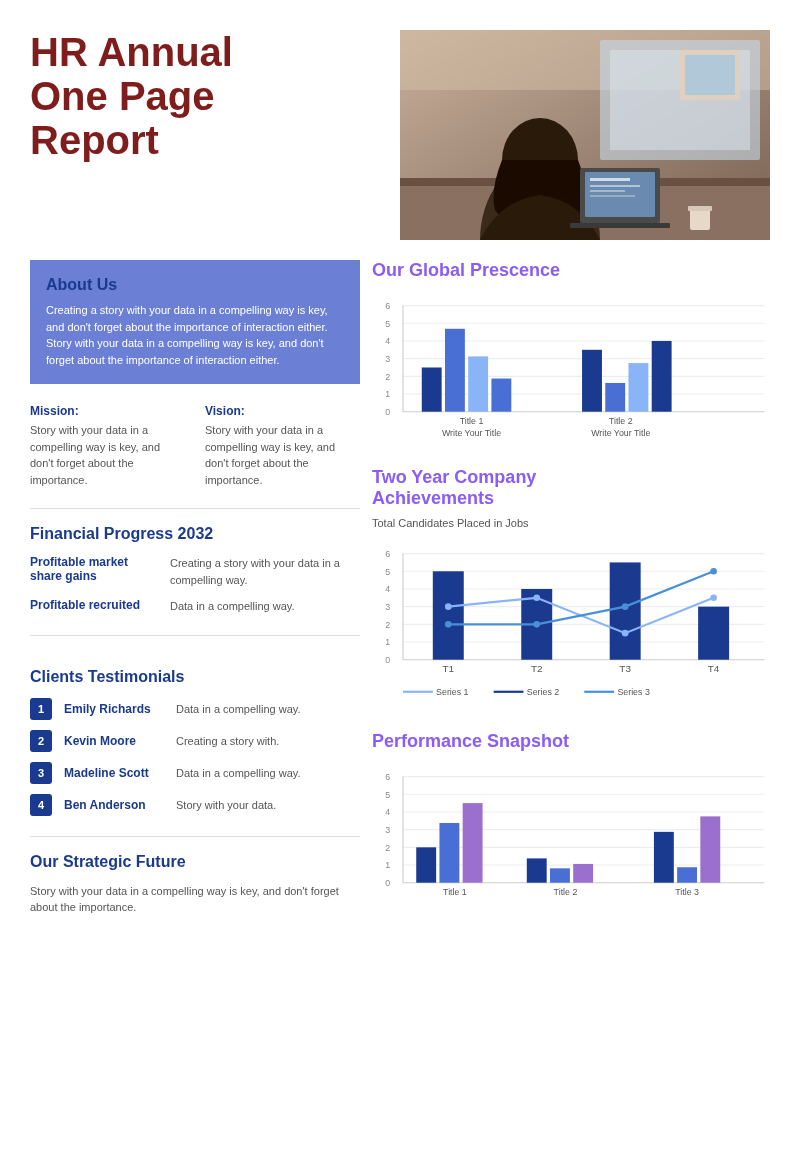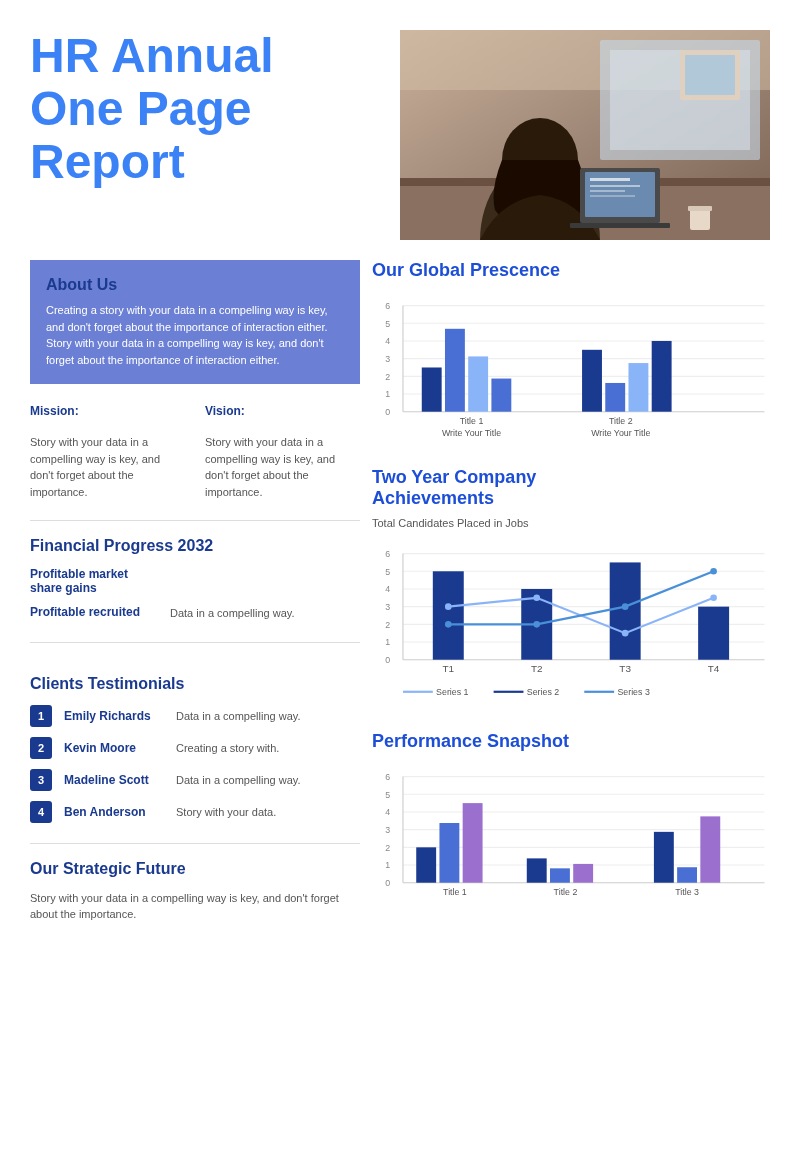--- a/index.html
+++ b/index.html
@@ -18,23 +18,23 @@
     }
 
     
     .header {
       display: flex;
       justify-content: space-between;
       align-items: flex-start;
       margin-bottom: 20px;
     }
     .header-title {
-      font-size: 48px;
+      font-size: 40px;
       font-weight: 900;
-      color: #3b82f6;
+      color: #7f1d1d;
       line-height: 1.1;
       flex: 0 0 auto;
       padding-right: 20px;
     }
     .header-image {
       width: 370px;
       height: 210px;
       background: linear-gradient(135deg, #8b7355 0%, #6b5a45 30%, #9b8a70 60%, #7a6a55 100%);
       position: relative;
       overflow: hidden;
@@ -75,40 +75,40 @@
     .section-title {
       font-size: 16px;
       font-weight: 700;
       color: #1a3a8f;
       margin-bottom: 12px;
       margin-top: 16px;
     }
     .section-title-large {
       font-size: 18px;
       font-weight: 700;
-      color: #1d4ed8;
+      color: #8b5cf6;
       margin-bottom: 8px;
     }
 
     
     .mission-values {
       margin-bottom: 20px;
     }
     .mv-grid {
       display: flex;
       gap: 20px;
     }
     .mv-item {
       flex: 1;
     }
     .mv-label {
       font-weight: 700;
       color: #1a3a8f;
       font-size: 12px;
-      margin-bottom: 16px;
+      margin-bottom: 4px;
     }
     .mv-text {
       font-size: 11px;
       color: #555;
       line-height: 1.5;
     }
 
     
     .financial {
       margin-bottom: 20px;
@@ -280,20 +280,21 @@
           </div>
         </div>
       </div>
 
       <hr class="divider">
 
       <div class="financial">
         <div class="section-title">Financial Progress 2032</div>
         <div class="fin-row">
           <div class="fin-label">Profitable market share gains</div>
+          <div class="fin-value">Creating a story with your data in a compelling way.</div>
         </div>
         <div class="fin-row">
           <div class="fin-label">Profitable recruited</div>
           <div class="fin-value">Data in a compelling way.</div>
         </div>
       </div>
 
       <hr class="divider">
 
       <div class="testimonials">

